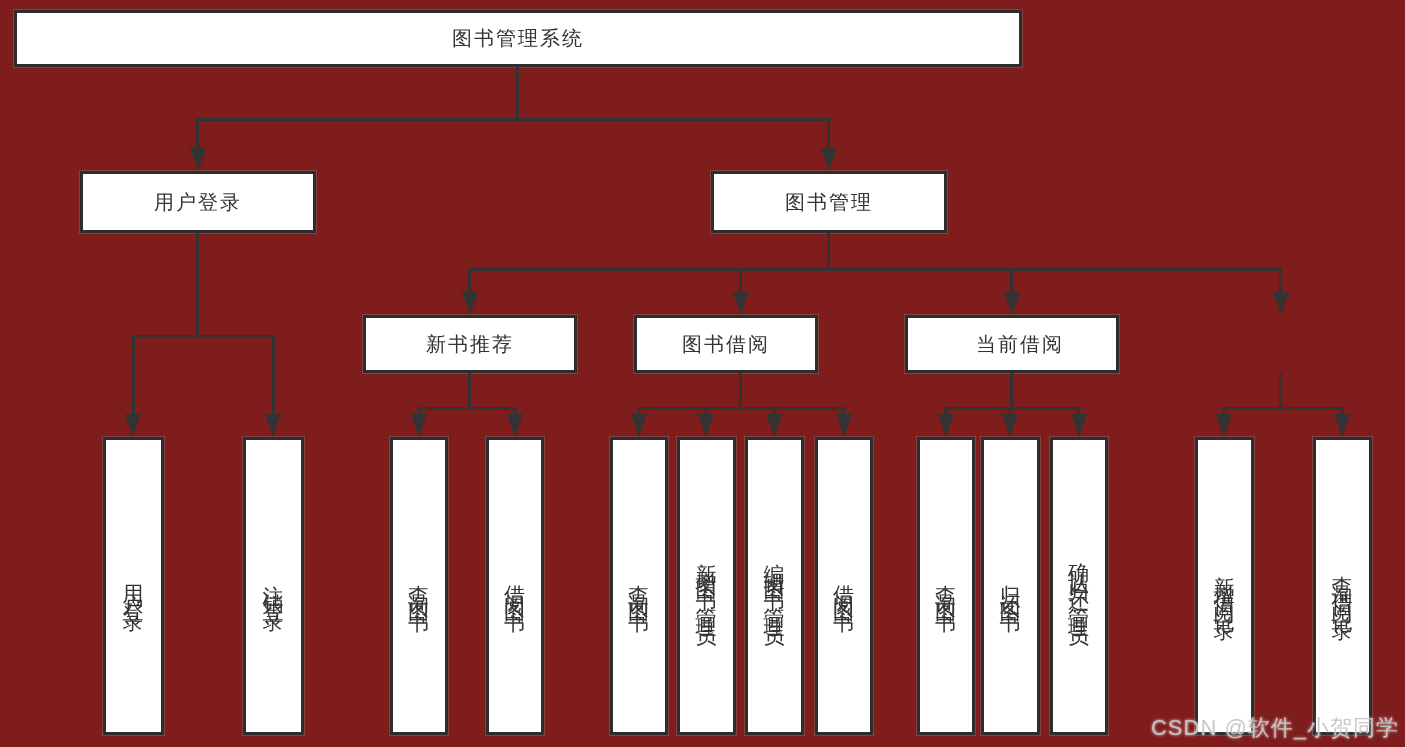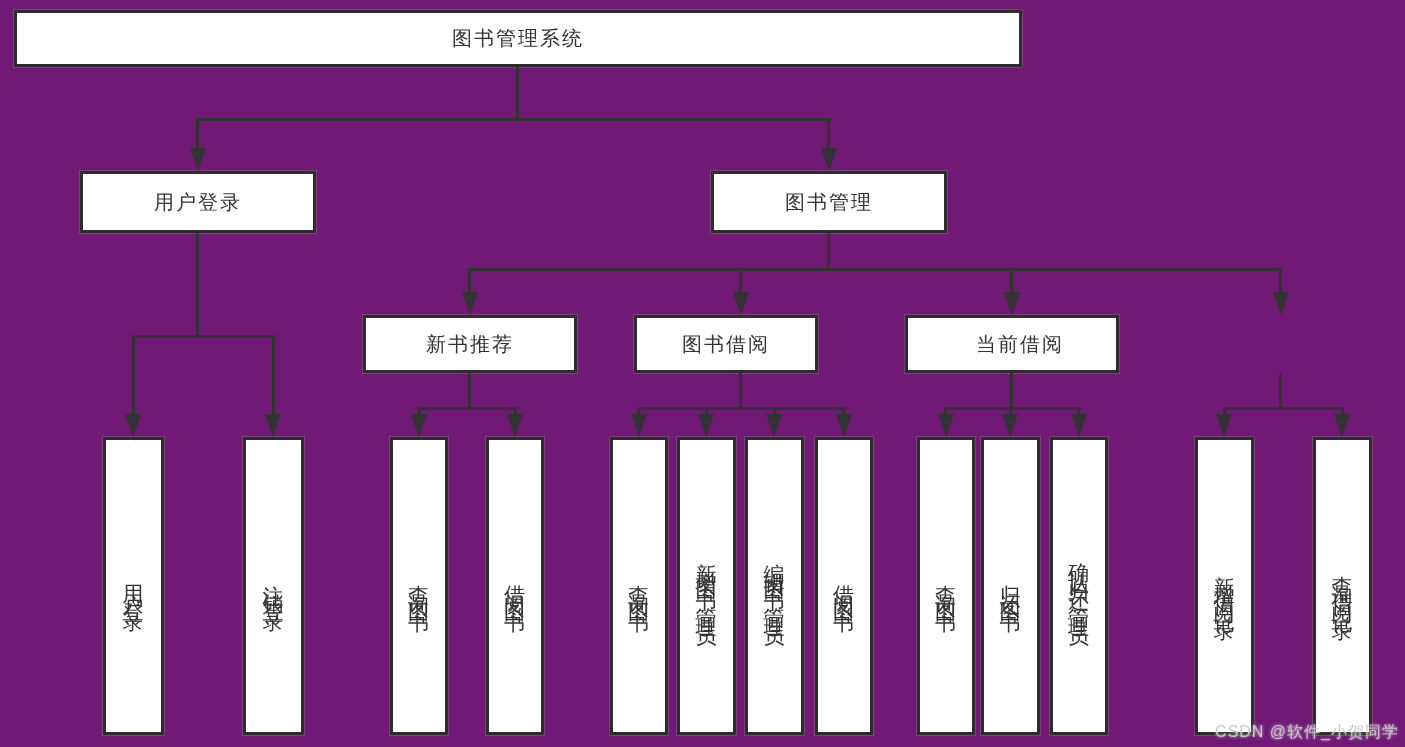--- a/index.html
+++ b/index.html
@@ -4,21 +4,21 @@
 <style>
   html, body {
     margin: 0;
     padding: 0;
     background: #ffffff;
   }
   .canvas {
     position: relative;
     width: 1405px;
     height: 747px;
-    background: #701a75;
+    background: #7f1d1d;
     overflow: hidden;
     font-family: "Liberation Sans", sans-serif;
   }
   .box {
     position: absolute;
     box-sizing: border-box;
     background: #ffffff;
     border: 3px solid #2d2d2d;
     box-shadow: 0 0 0 1px rgba(140,140,140,0.35);
     display: flex;
@@ -47,21 +47,21 @@
     width: 0;
     height: 0;
     border-left: 8px solid transparent;
     border-right: 8px solid transparent;
     border-top: 23px solid #333333;
   }
   .watermark {
     position: absolute;
     right: 6px;
     bottom: 4px;
-    font-size: 16px;
+    font-size: 22px;
     letter-spacing: 1px;
     color: rgba(198,198,198,0.95);
     text-shadow: 0 0 3px rgba(255,255,255,0.85);
     z-index: 10;
     white-space: nowrap;
   }
 </style>
 </head>
 <body>
 

